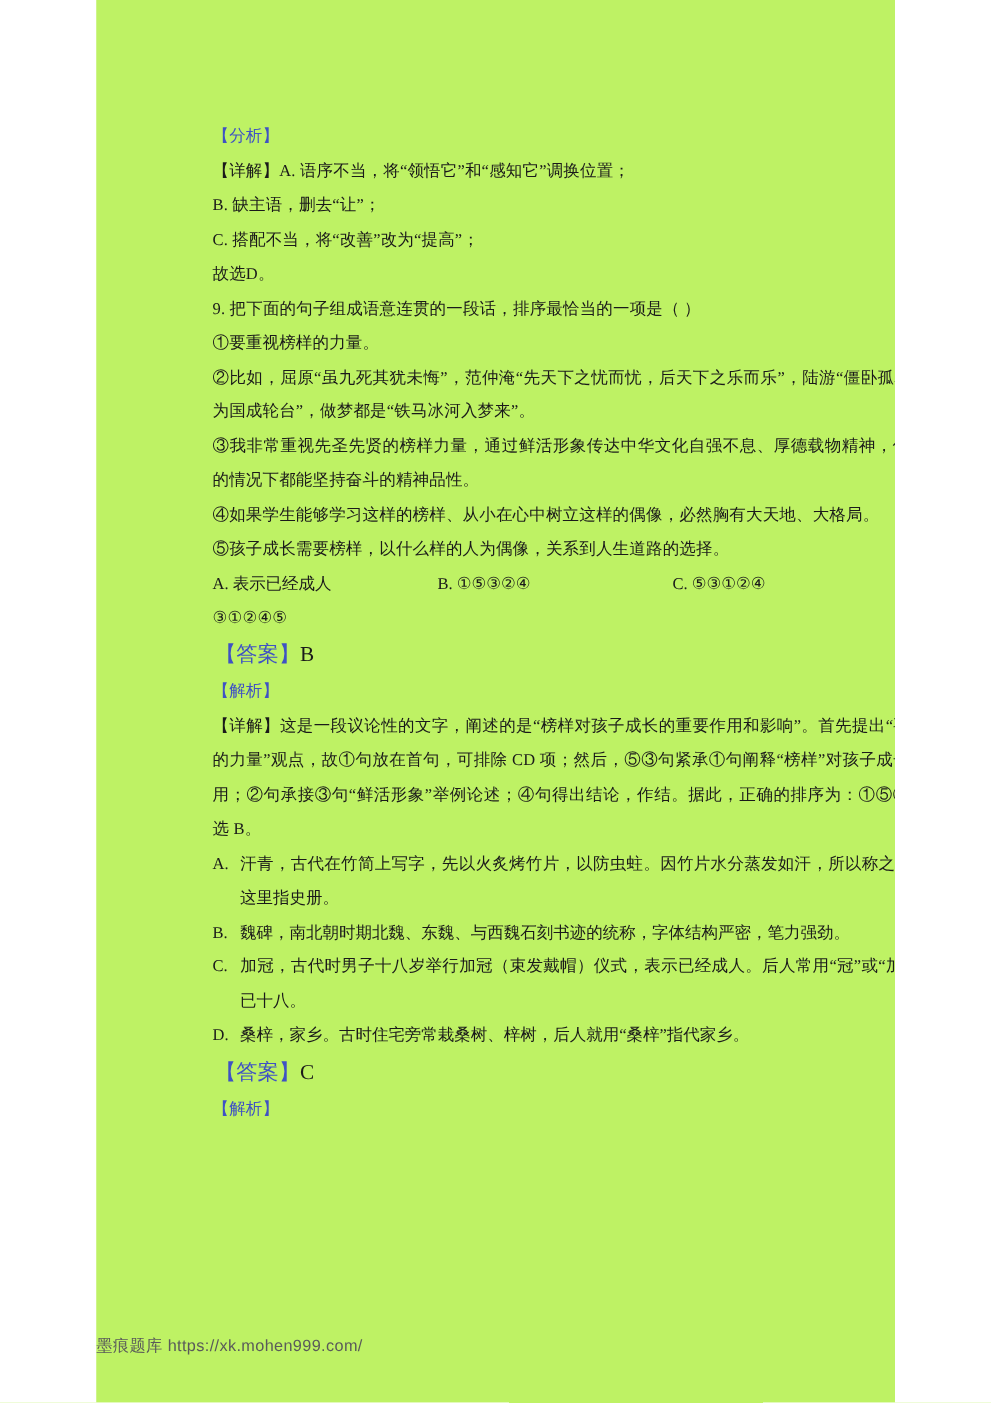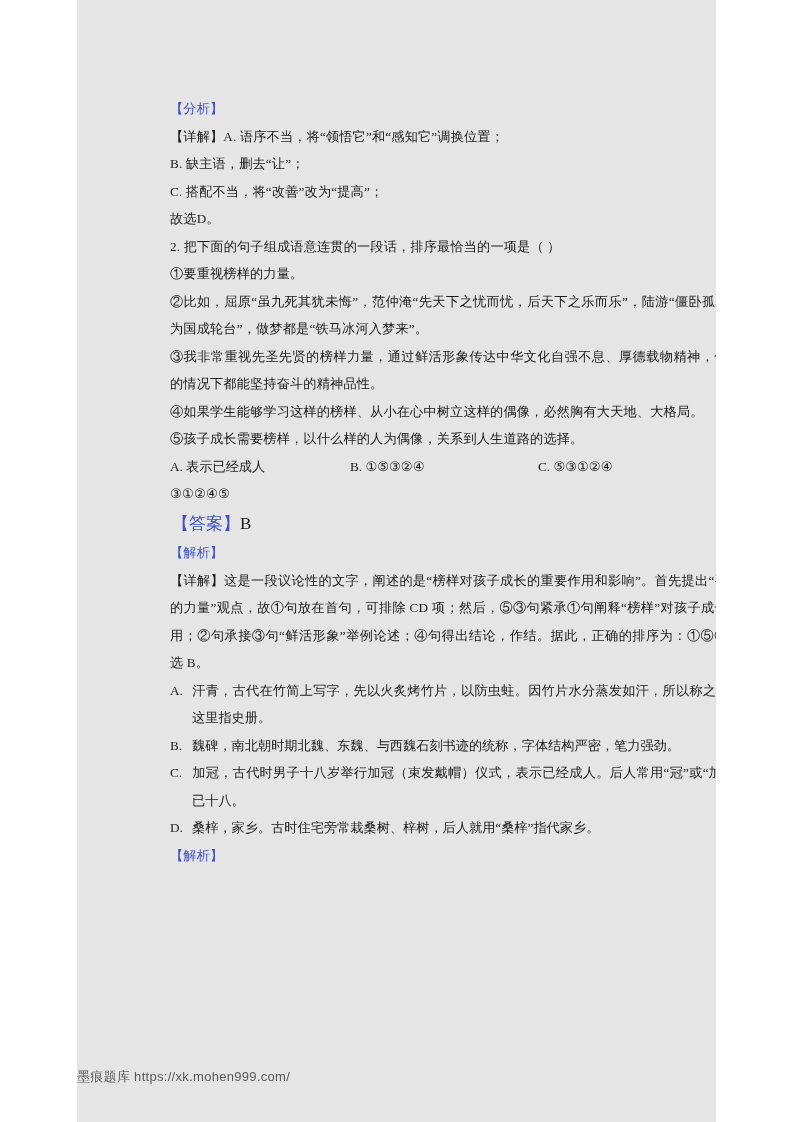--- a/index.html
+++ b/index.html
@@ -9,21 +9,21 @@
   }
   body {
     font-family: "Liberation Serif", "DejaVu Serif", serif;
     color: #000000;
   }
   .page {
     position: relative;
     width: 639px;
     height: 1122px;
     margin: 0 auto;
-    background: #e5e5e5;
+    background: #bef264;
     overflow: hidden;
     box-sizing: border-box;
   }
   .content {
     position: absolute;
     left: 93px;
     top: 95px;
     width: 612px;
   }
   .line {
@@ -122,21 +122,21 @@
 <div class="page">
   <div class="content">
 
     <p class="line tag">【分析】</p>
 
     <p class="para">【详解】A. 语序不当，将“领悟它”和“感知它”调换位置；</p>
     <p class="para">B. 缺主语，删去“让”；</p>
     <p class="para">C. 搭配不当，将“改善”改为“提高”；</p>
     <p class="para">故选D。</p>
 
-    <p class="para">2.  把下面的句子组成语意连贯的一段话，排序最恰当的一项是（    ）</p>
+    <p class="para">9.  把下面的句子组成语意连贯的一段话，排序最恰当的一项是（    ）</p>
 
     <p class="para">①要重视榜样的力量。</p>
     <p class="para">②比如，屈原“虽九死其犹未悔”，范仲淹“先天下之忧而忧，后天下之乐而乐”，陆游“僵卧孤村”却“尚思为国成轮台”，做梦都是“铁马冰河入梦来”。</p>
     <p class="para">③我非常重视先圣先贤的榜样力量，通过鲜活形象传达中华文化自强不息、厚德载物精神，传达再困难的情况下都能坚持奋斗的精神品性。</p>
     <p class="para">④如果学生能够学习这样的榜样、从小在心中树立这样的偶像，必然胸有大天地、大格局。</p>
     <p class="para">⑤孩子成长需要榜样，以什么样的人为偶像，关系到人生道路的选择。</p>
 
     <div class="opts">
       <span class="o1">A. 表示已经成人</span>
       <span class="o2">B. ①⑤③②④</span>
@@ -150,19 +150,20 @@
     <p class="line tag">【解析】</p>
 
     <p class="para">【详解】这是一段议论性的文字，阐述的是“榜样对孩子成长的重要作用和影响”。首先提出“要重视榜样的力量”观点，故①句放在首句，可排除 CD 项；然后，⑤③句紧承①句阐释“榜样”对孩子成长的重要作用；②句承接③句“鲜活形象”举例论述；④句得出结论，作结。据此，正确的排序为：①⑤③②④。故选 B。</p>
 
 
     <p class="choice"><span class="lbl">A.</span><span>汗青，古代在竹简上写字，先以火炙烤竹片，以防虫蛀。因竹片水分蒸发如汗，所以称之为“汗青”。这里指史册。</span></p>
     <p class="choice"><span class="lbl">B.</span><span>魏碑，南北朝时期北魏、东魏、与西魏石刻书迹的统称，字体结构严密，笔力强劲。</span></p>
     <p class="choice"><span class="lbl">C.</span><span>加冠，古代时男子十八岁举行加冠（束发戴帽）仪式，表示已经成人。后人常用“冠”或“加冠”表示年已十八。</span></p>
     <p class="choice"><span class="lbl">D.</span><span>桑梓，家乡。古时住宅旁常栽桑树、梓树，后人就用“桑梓”指代家乡。</span></p>
 
+    <p class="blue-line"><span>【答案】</span><span class="rest">C</span></p>
 
     <p class="line tag">【解析】</p>
 
   </div>
 
   <div class="footer">墨痕题库 https://xk.mohen999.com/</div>
 </div>
 
 </body></html>

